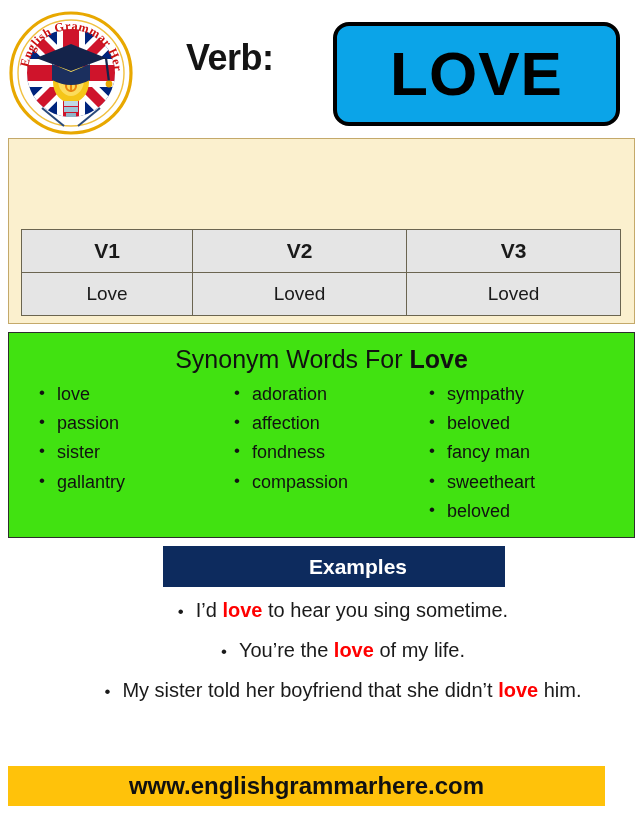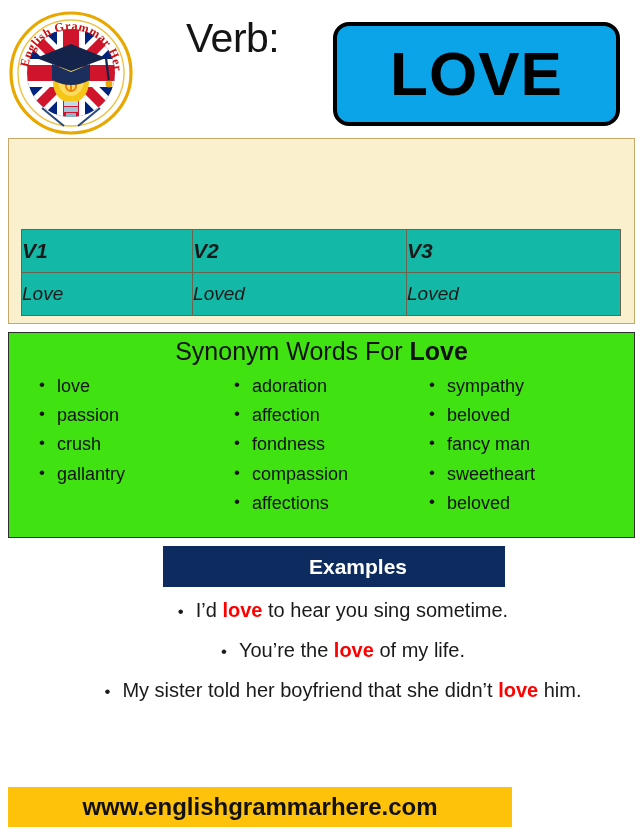--- a/index.html
+++ b/index.html
@@ -14,22 +14,22 @@
   
   #header {
     position:absolute; left:0; top:0; width:643px; height:138px;
   }
   #logo {
     position:absolute; left:6px; top:8px; width:130px; height:130px;
   }
   #logo svg { display:block; width:130px; height:130px; }
 
   #verb-label {
-    position:absolute; left:186px; top:18px;
-    font-size:41px; font-weight:400; color:#141414;
+    position:absolute; left:186px; top:40px;
+    font-size:36px; font-weight:700; color:#141414;
     letter-spacing:-0.5px; line-height:1;
   }
   #word-badge {
     position:absolute; left:333px; top:22px;
     width:287px; height:104px;
     background:#0BA4E8;
     border:4px solid #000000;
     border-radius:16px;
     display:flex; align-items:center; justify-content:center;
   }
@@ -51,42 +51,41 @@
   #meaning-text b { font-weight:bold; }
 
   
   #forms-table {
     position:absolute; left:12px; top:90px;
     width:600px;
     border-collapse:collapse;
   }
   #forms-table td {
     border:1.2px solid #6b6550;
-    text-align:left;
+    text-align:center;
     color:#1a1a1a;
     height:43px;
-    background:#14b8a6;
-    font-style:italic;
+    background:#e5e5e5;
   }
   #forms-table tr.head-row td {
     font-size:21px; font-weight:bold;
   }
   #forms-table tr.body-row td {
     font-size:19px; font-weight:400;
   }
 
   
   #synonyms-panel {
     position:absolute; left:8px; top:332px; width:627px; height:206px;
     background:#41E211;
     border:1.5px solid #2d2d2d;
   }
   #synonyms-title {
     text-align:center;
-    font-size:25px; color:#111; padding-top:4px;
+    font-size:25px; color:#111; padding-top:12px;
     line-height:1.15;
   }
   #synonyms-title b { font-weight:bold; }
   #synonyms-cols {
     display:flex;
     padding:6px 14px 0 26px;
   }
   .syn-col { width:33.33%; }
   .syn-item {
     font-size:18px; color:#111;
@@ -119,22 +118,22 @@
     font-size:20px; color:#1a1a1a;
     line-height:1;
     margin-bottom:20px;
     white-space:nowrap;
   }
   .example-line .bullet { margin-right:12px; font-size:17px; }
   .example-line .hl { color:#FF0000; font-weight:bold; }
 
   
   #footer-bar {
-    position:absolute; left:8px; top:787px;
-    width:504px; height:40px;
+    position:absolute; left:8px; top:766px;
+    width:597px; height:40px;
     background:#FFC20A;
     display:flex; align-items:center; justify-content:center;
   }
   #footer-text {
     font-size:24px; font-weight:bold; color:#111;
   }
 </style>
 </head>
 <body>
 
@@ -217,29 +216,28 @@
 </div>
 
 <div id="synonyms-panel">
   <div id="synonyms-title">
     <span>Synonym Words For </span><b>Love</b>
   </div>
   <div id="synonyms-cols">
     <div class="syn-col">
       <div class="syn-item">love</div>
       <div class="syn-item">passion</div>
-      <div class="syn-item">crush</div>
+      <div class="syn-item">sister</div>
       <div class="syn-item">gallantry</div>
     </div>
     <div class="syn-col">
       <div class="syn-item">adoration</div>
       <div class="syn-item">affection</div>
       <div class="syn-item">fondness</div>
       <div class="syn-item">compassion</div>
-      <div class="syn-item">affections</div>
     </div>
     <div class="syn-col">
       <div class="syn-item">sympathy</div>
       <div class="syn-item">beloved</div>
       <div class="syn-item">fancy man</div>
       <div class="syn-item">sweetheart</div>
       <div class="syn-item">beloved</div>
     </div>
   </div>
 </div>

